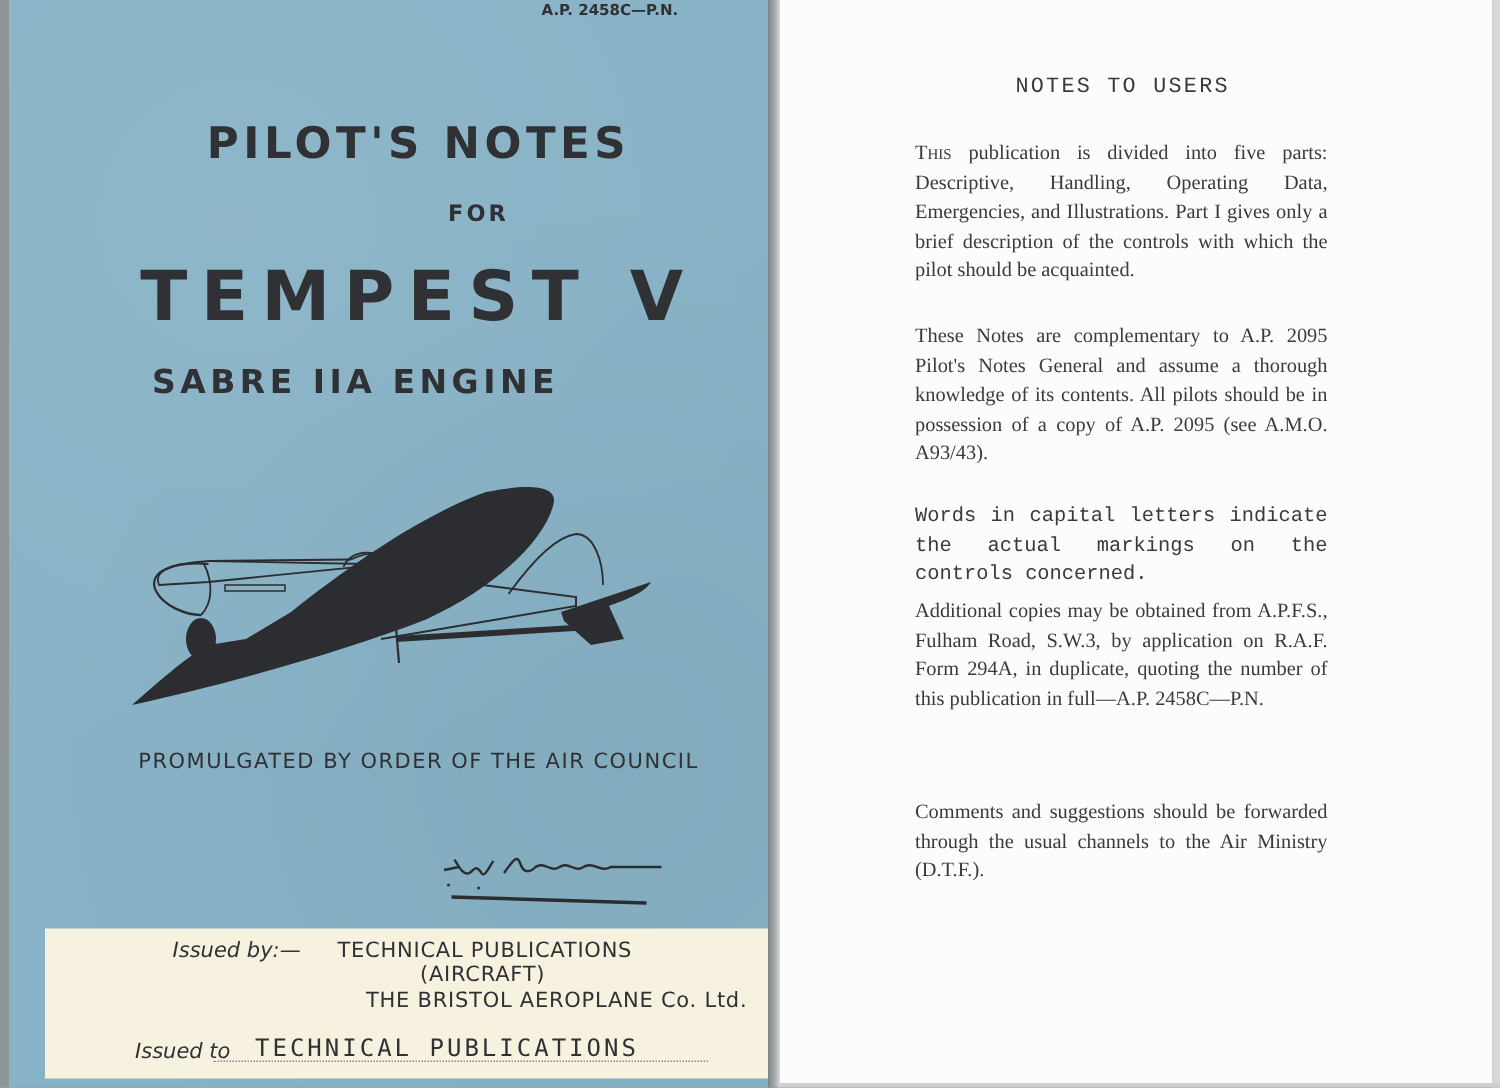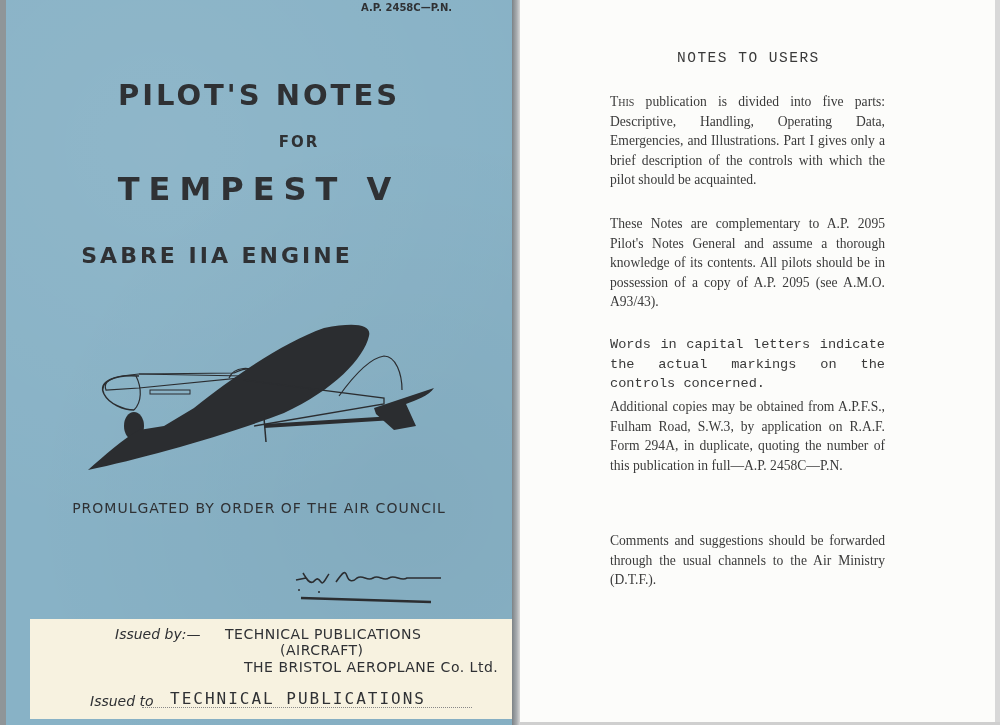--- a/index.html
+++ b/index.html
@@ -6,25 +6,25 @@
   body { width:1000px; height:725px; position:relative; overflow:hidden; background:#9a9ea2; font-family:"DejaVu Sans", sans-serif; }
   .cover { position:absolute; left:6px; top:0; width:506px; height:725px; background:#88b2c6;
            background-image: radial-gradient(circle at 30% 20%, rgba(255,255,255,0.06), transparent 60%),
                              radial-gradient(circle at 80% 70%, rgba(0,0,0,0.04), transparent 60%); }
   .cover-edge { position:absolute; left:0; top:0; width:6px; height:725px; background:#8f9598; }
   .spine { position:absolute; left:512px; top:0; width:8px; height:725px; background:linear-gradient(90deg,#7c8286,#a9adb0 60%,#d8d8d8); }
   .page { position:absolute; left:520px; top:0; width:475px; height:722px; background:#fcfcfa; }
   .page-edge { position:absolute; left:995px; top:0; width:5px; height:725px; background:#d8d8d8; }
   .page-bottom { position:absolute; left:520px; top:722px; width:480px; height:3px; background:#cfcfcf; }
 
-  .c-text { position:absolute; color:#2f3134; text-align:center; font-family:"DejaVu Sans", sans-serif; font-weight:bold; }
+  .c-text { position:absolute; color:#2f3134; text-align:center; font-family:"DejaVu Sans", sans-serif; font-weight:bold;margin-left:20px; }
   .ref { top:2px; left:355px; font-size:10px; font-weight:bold; color:#2f3134; position:absolute; }
   .t1 { top:78px; left:0; width:506px; font-size:29px; letter-spacing:3px; }
   .t2 { top:133px; left:0; width:506px; font-size:15px; letter-spacing:2px;padding-left:40px; }
-  .t3 { top:170px; left:0; width:506px; font-size:32px; letter-spacing:9px; }
+  .t3 { top:170px; left:0; width:506px; font-size:46px; letter-spacing:9px; }
   .t4 { top:243px; left:0; width:422px; font-size:22px; letter-spacing:3px; }
   .t5 { top:500px; left:0; width:506px; font-size:14px; font-weight:normal; letter-spacing:1px; }
 
   .plane { position:absolute; left:78px; top:318px; width:360px; height:160px; }
   .signature { position:absolute; left:285px; top:568px; width:160px; height:50px; }
 
   .label { position:absolute; left:24px; top:619px; width:568px; height:100px; background:#f7f2e0; }
   .lbl { position:absolute; color:#2f3134; font-size:14px; white-space:nowrap; }
   .lbl-it { font-style:italic; font-size:14px; }
   .lbl-issued-by { left:85px; top:7px; }

